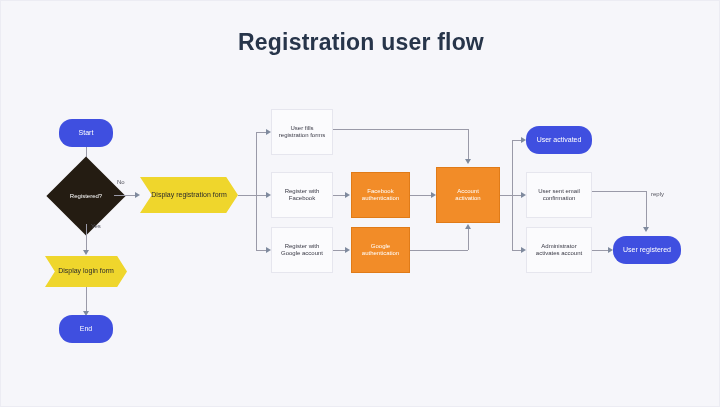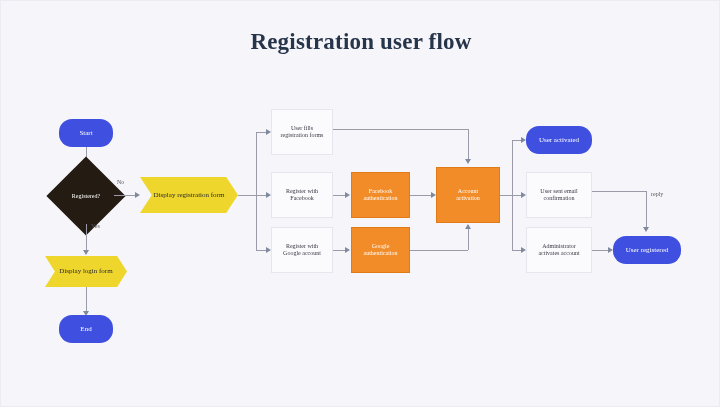--- a/index.html
+++ b/index.html
@@ -8,21 +8,21 @@
     background: #ffffff;
   }
   #canvas {
     position: relative;
     width: 720px;
     height: 407px;
     background: #f6f6fa;
     border: 1px solid #ececf3;
     box-sizing: border-box;
     overflow: hidden;
-    font-family: Liberation Serif, serif;
+    font-family: Liberation Sans, sans-serif;
   }
   #title {
     position: absolute;
     left: 0;
     top: 28px;
     width: 720px;
     text-align: center;
     font-size: 23px;
     font-weight: bold;
     color: #27354a;

